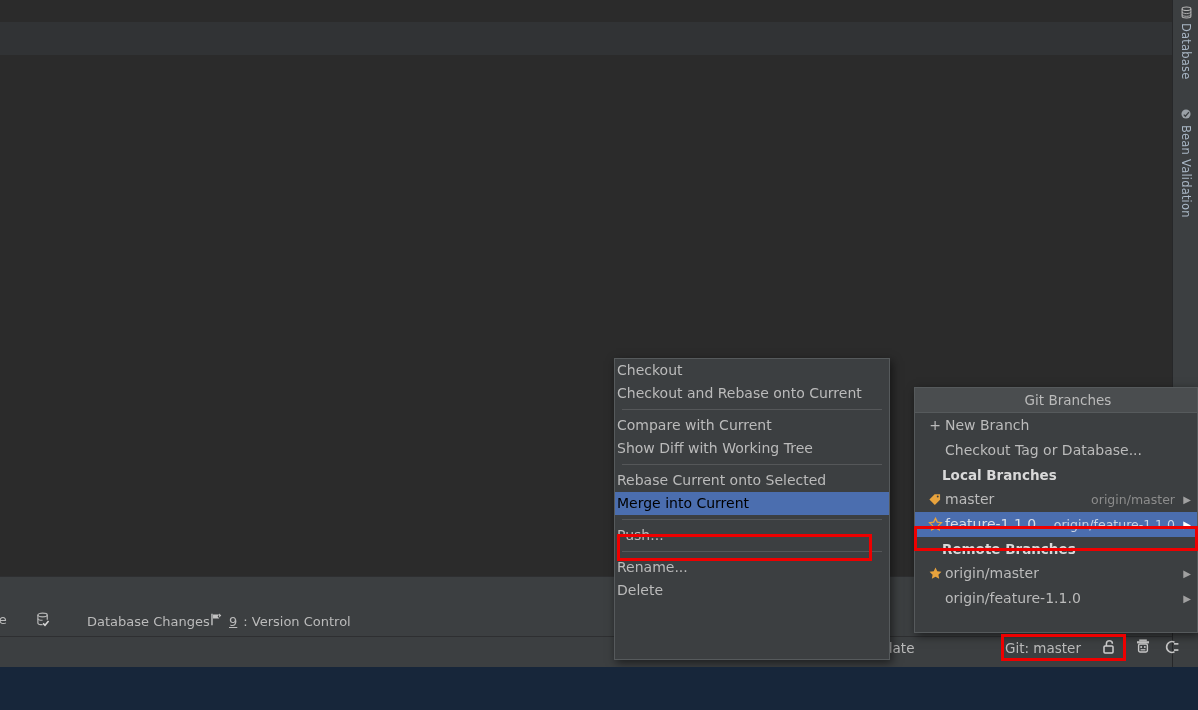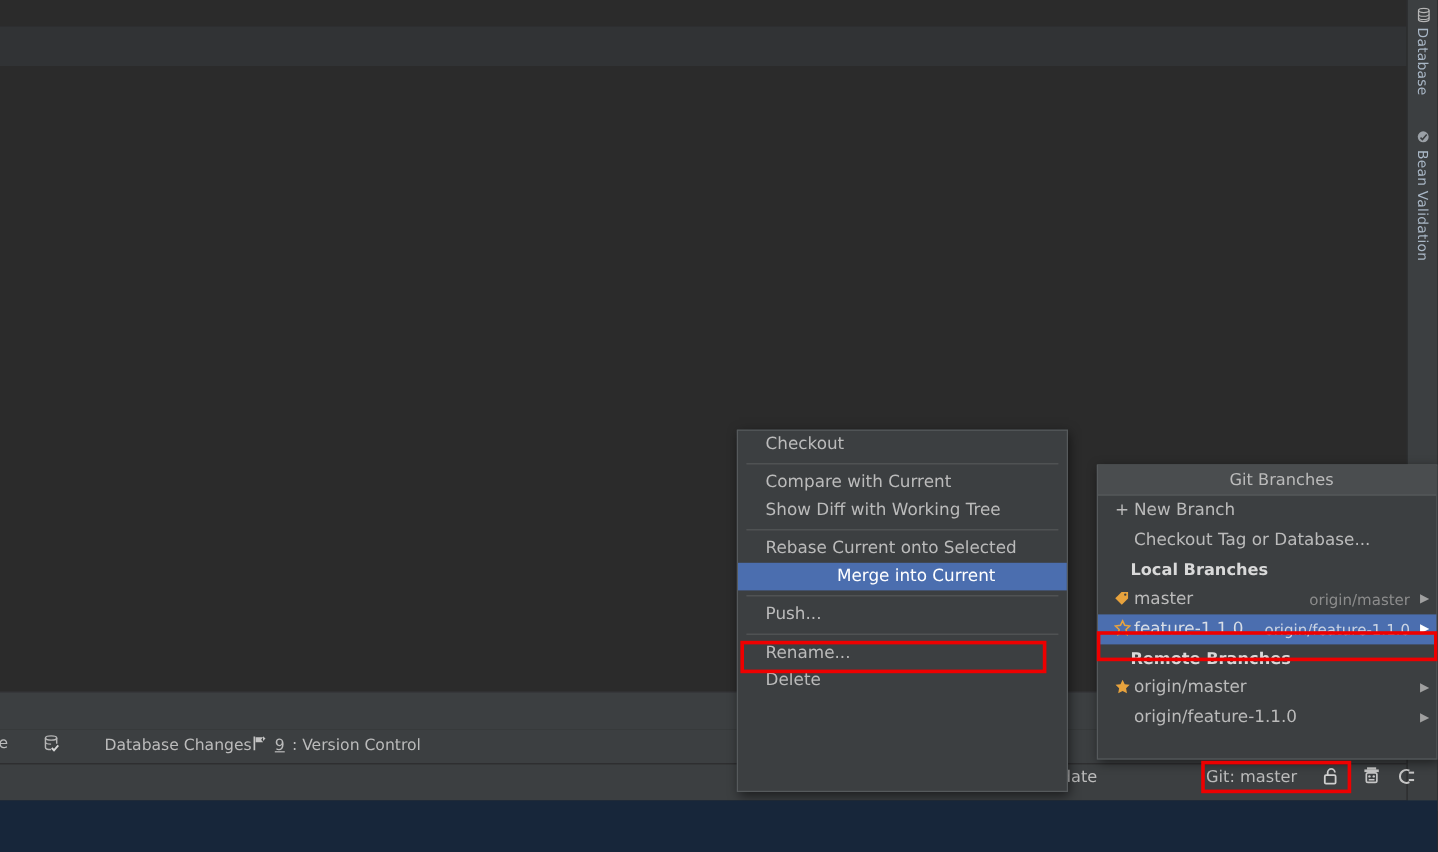--- a/index.html
+++ b/index.html
@@ -42,22 +42,22 @@
   #status-indent  { left:930px;margin-top:44px; }
   #status-git     { left:1005px; }
   .status-icon { position:absolute; top:638px; }
 
   
   .ctx-menu {
     position:absolute; left:614px; top:358px; width:276px; height:302px;
     background:#3c3f41; border:1px solid #565a5c;
     box-shadow: 2px 3px 9px rgba(0,0,0,.55);
   }
-  .ctx-item { height:23px; line-height:23px; padding-left:23px; color:#bbbbbb; font-size:14px; white-space:nowrap; }
-  .ctx-item.selected { background:#4b6eaf; color:#ffffff;text-align:center; }
+  .ctx-item { height:23px; line-height:23px; padding-left:2px; color:#bbbbbb; font-size:14px; white-space:nowrap; }
+  .ctx-item.selected { background:#4b6eaf; color:#000000; }
   .ctx-div { height:1px; background:#555759; margin:4px 7px 4px 7px; }
 
   
   .gb-popup {
     position:absolute; left:914px; top:387px; width:284px; height:246px;
     background:#3c3f41; border:1px solid #565a5c;
     box-shadow: 2px 3px 9px rgba(0,0,0,.55);
   }
   .gb-title { height:25px; line-height:25px; text-align:center; color:#bbbbbb; font-size:13.5px;
               background:#4a4d4f; border-bottom:1px solid #565a5c;padding-left:24px; }
@@ -171,20 +171,21 @@
   <div class="status-icon" style="left:1163px;">
     <svg width="18" height="18" viewBox="0 0 18 18">
       <path d="M11.5 4.2a5.4 5.4 0 1 0 0 9.6" fill="none" stroke="#c6c6c6" stroke-width="1.6"></path>
       <rect x="11" y="5" width="4.4" height="1.7" fill="#c6c6c6"></rect>
       <rect x="11" y="11.2" width="4.4" height="1.7" fill="#c6c6c6"></rect>
     </svg>
   </div>
 
   <div class="ctx-menu">
     <div class="ctx-item">Checkout</div>
+    <div class="ctx-item">Checkout and Rebase onto Current</div>
     <div class="ctx-div"></div>
     <div class="ctx-item">Compare with Current</div>
     <div class="ctx-item">Show Diff with Working Tree</div>
     <div class="ctx-div"></div>
     <div class="ctx-item">Rebase Current onto Selected</div>
     <div class="ctx-item selected">Merge into Current</div>
     <div class="ctx-div"></div>
     <div class="ctx-item">Push...</div>
     <div class="ctx-div"></div>
     <div class="ctx-item">Rename...</div>

